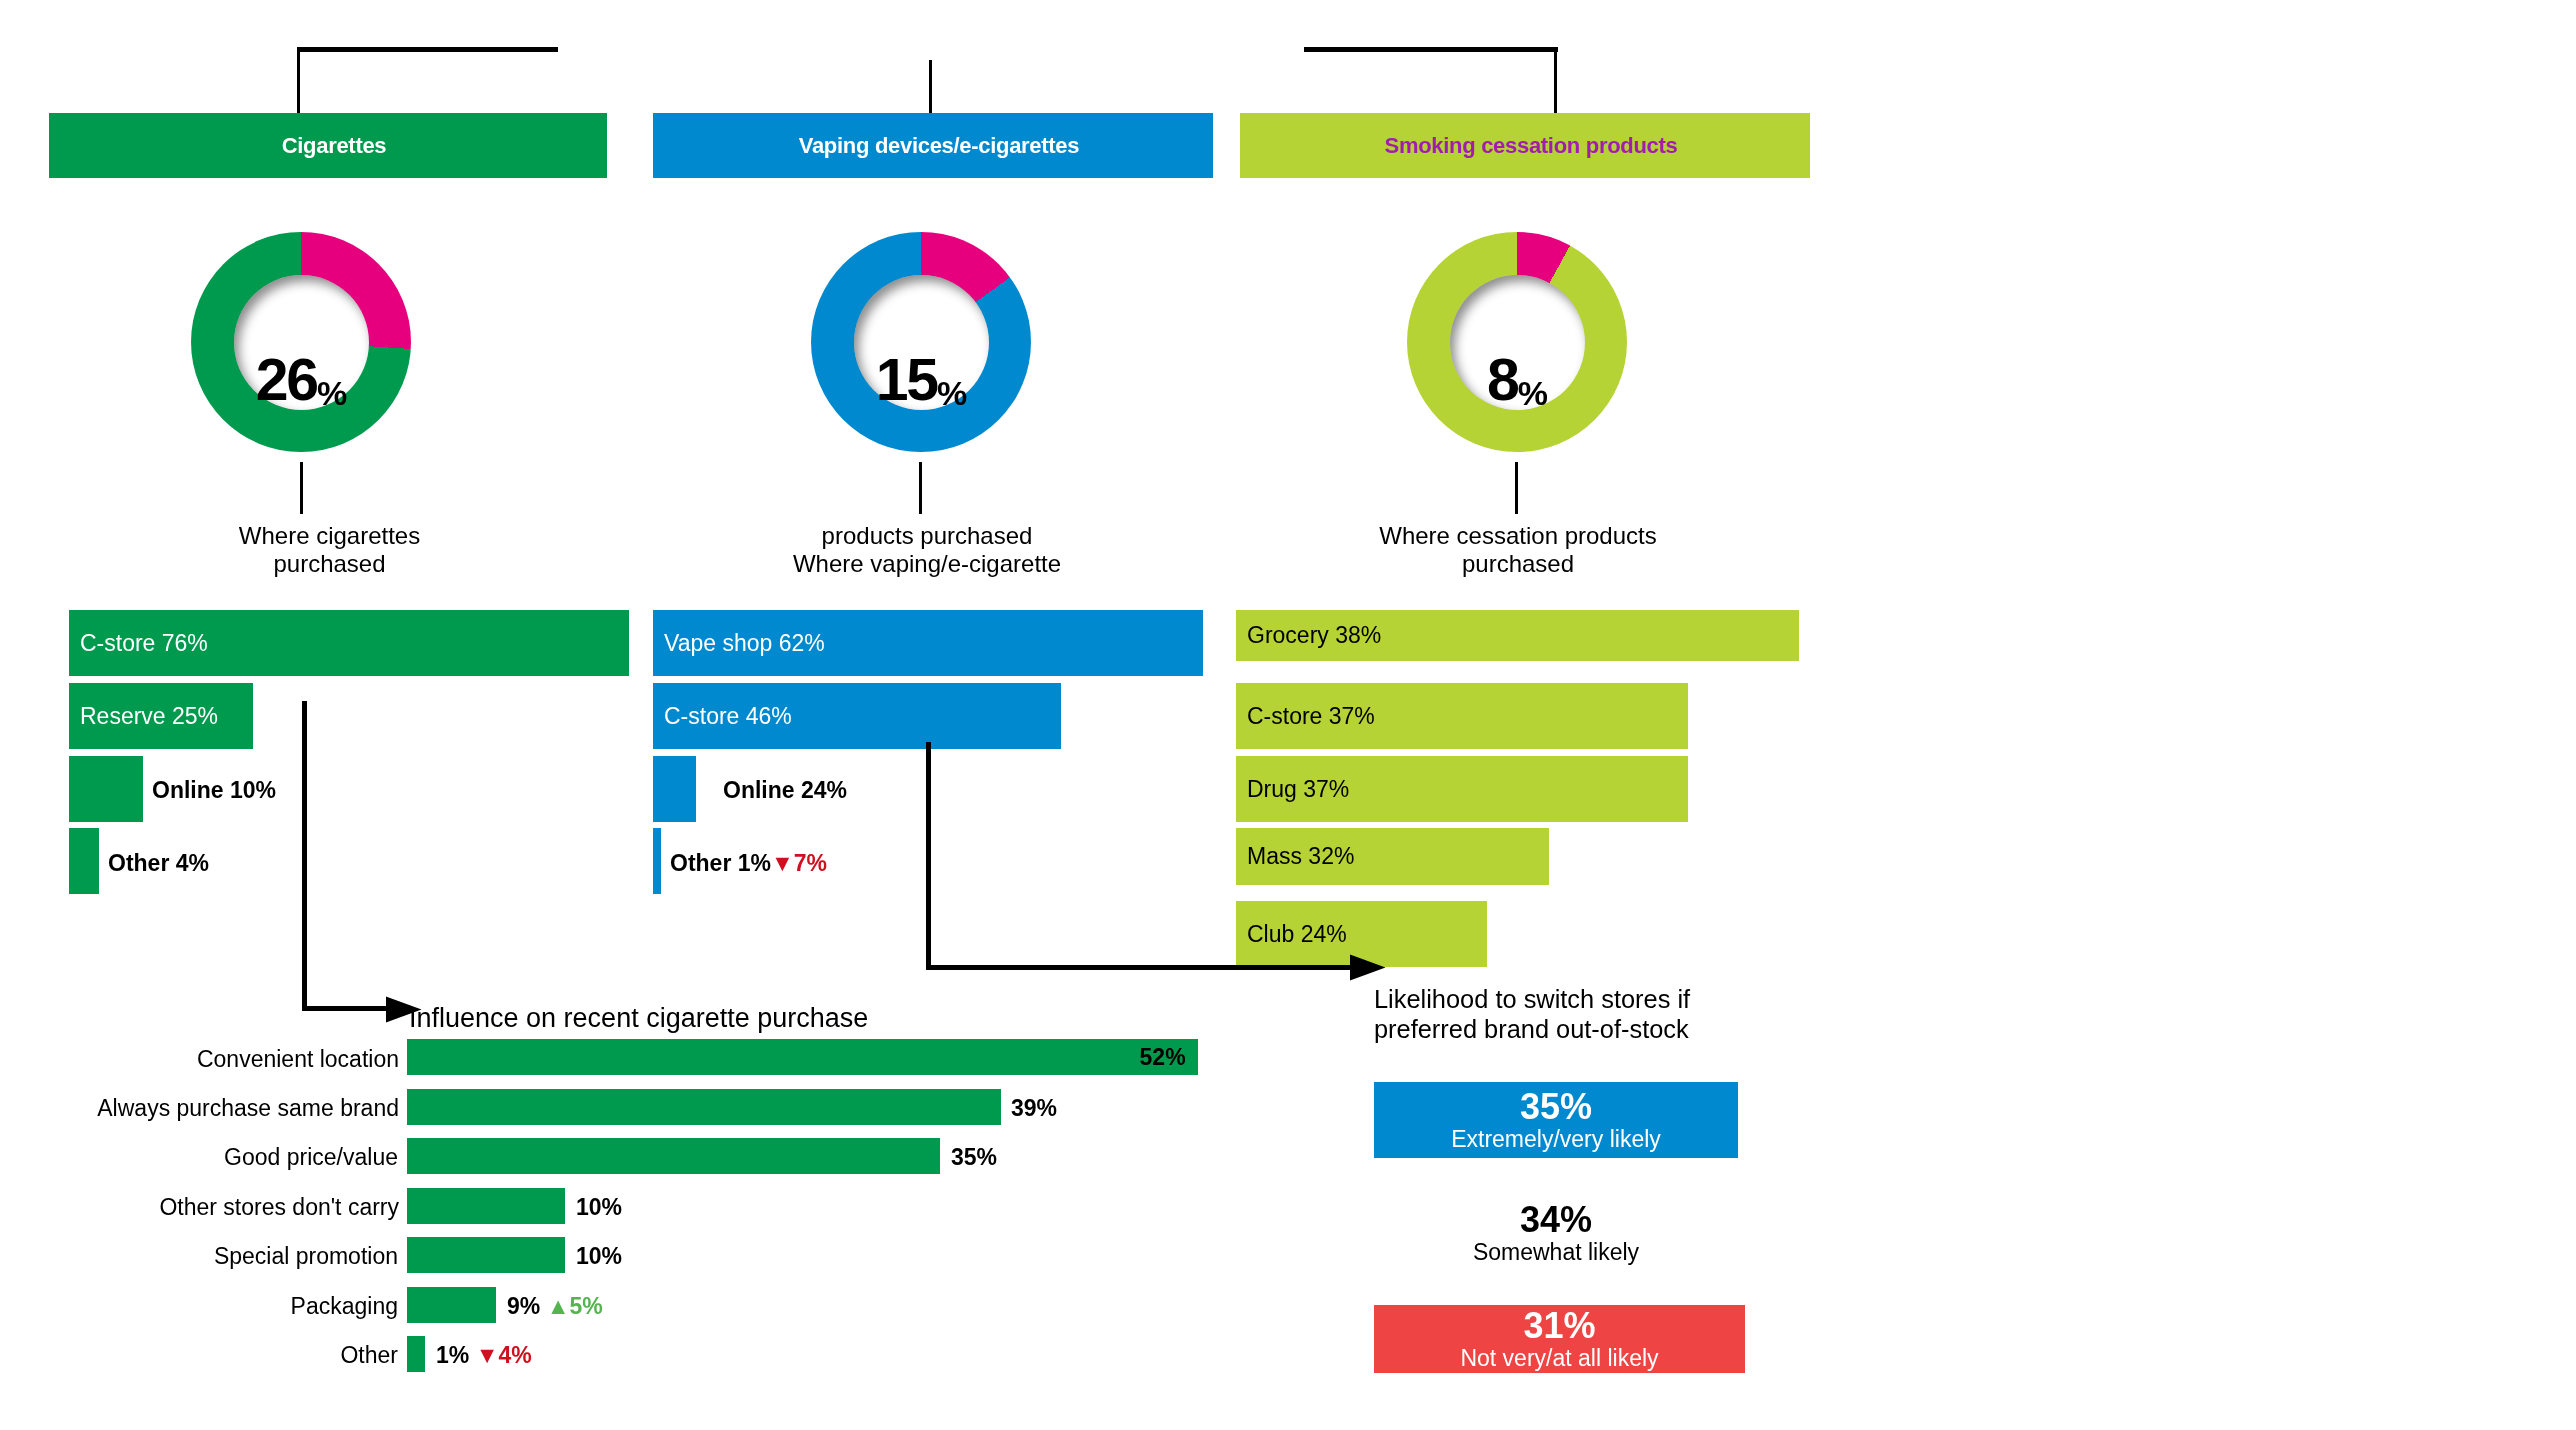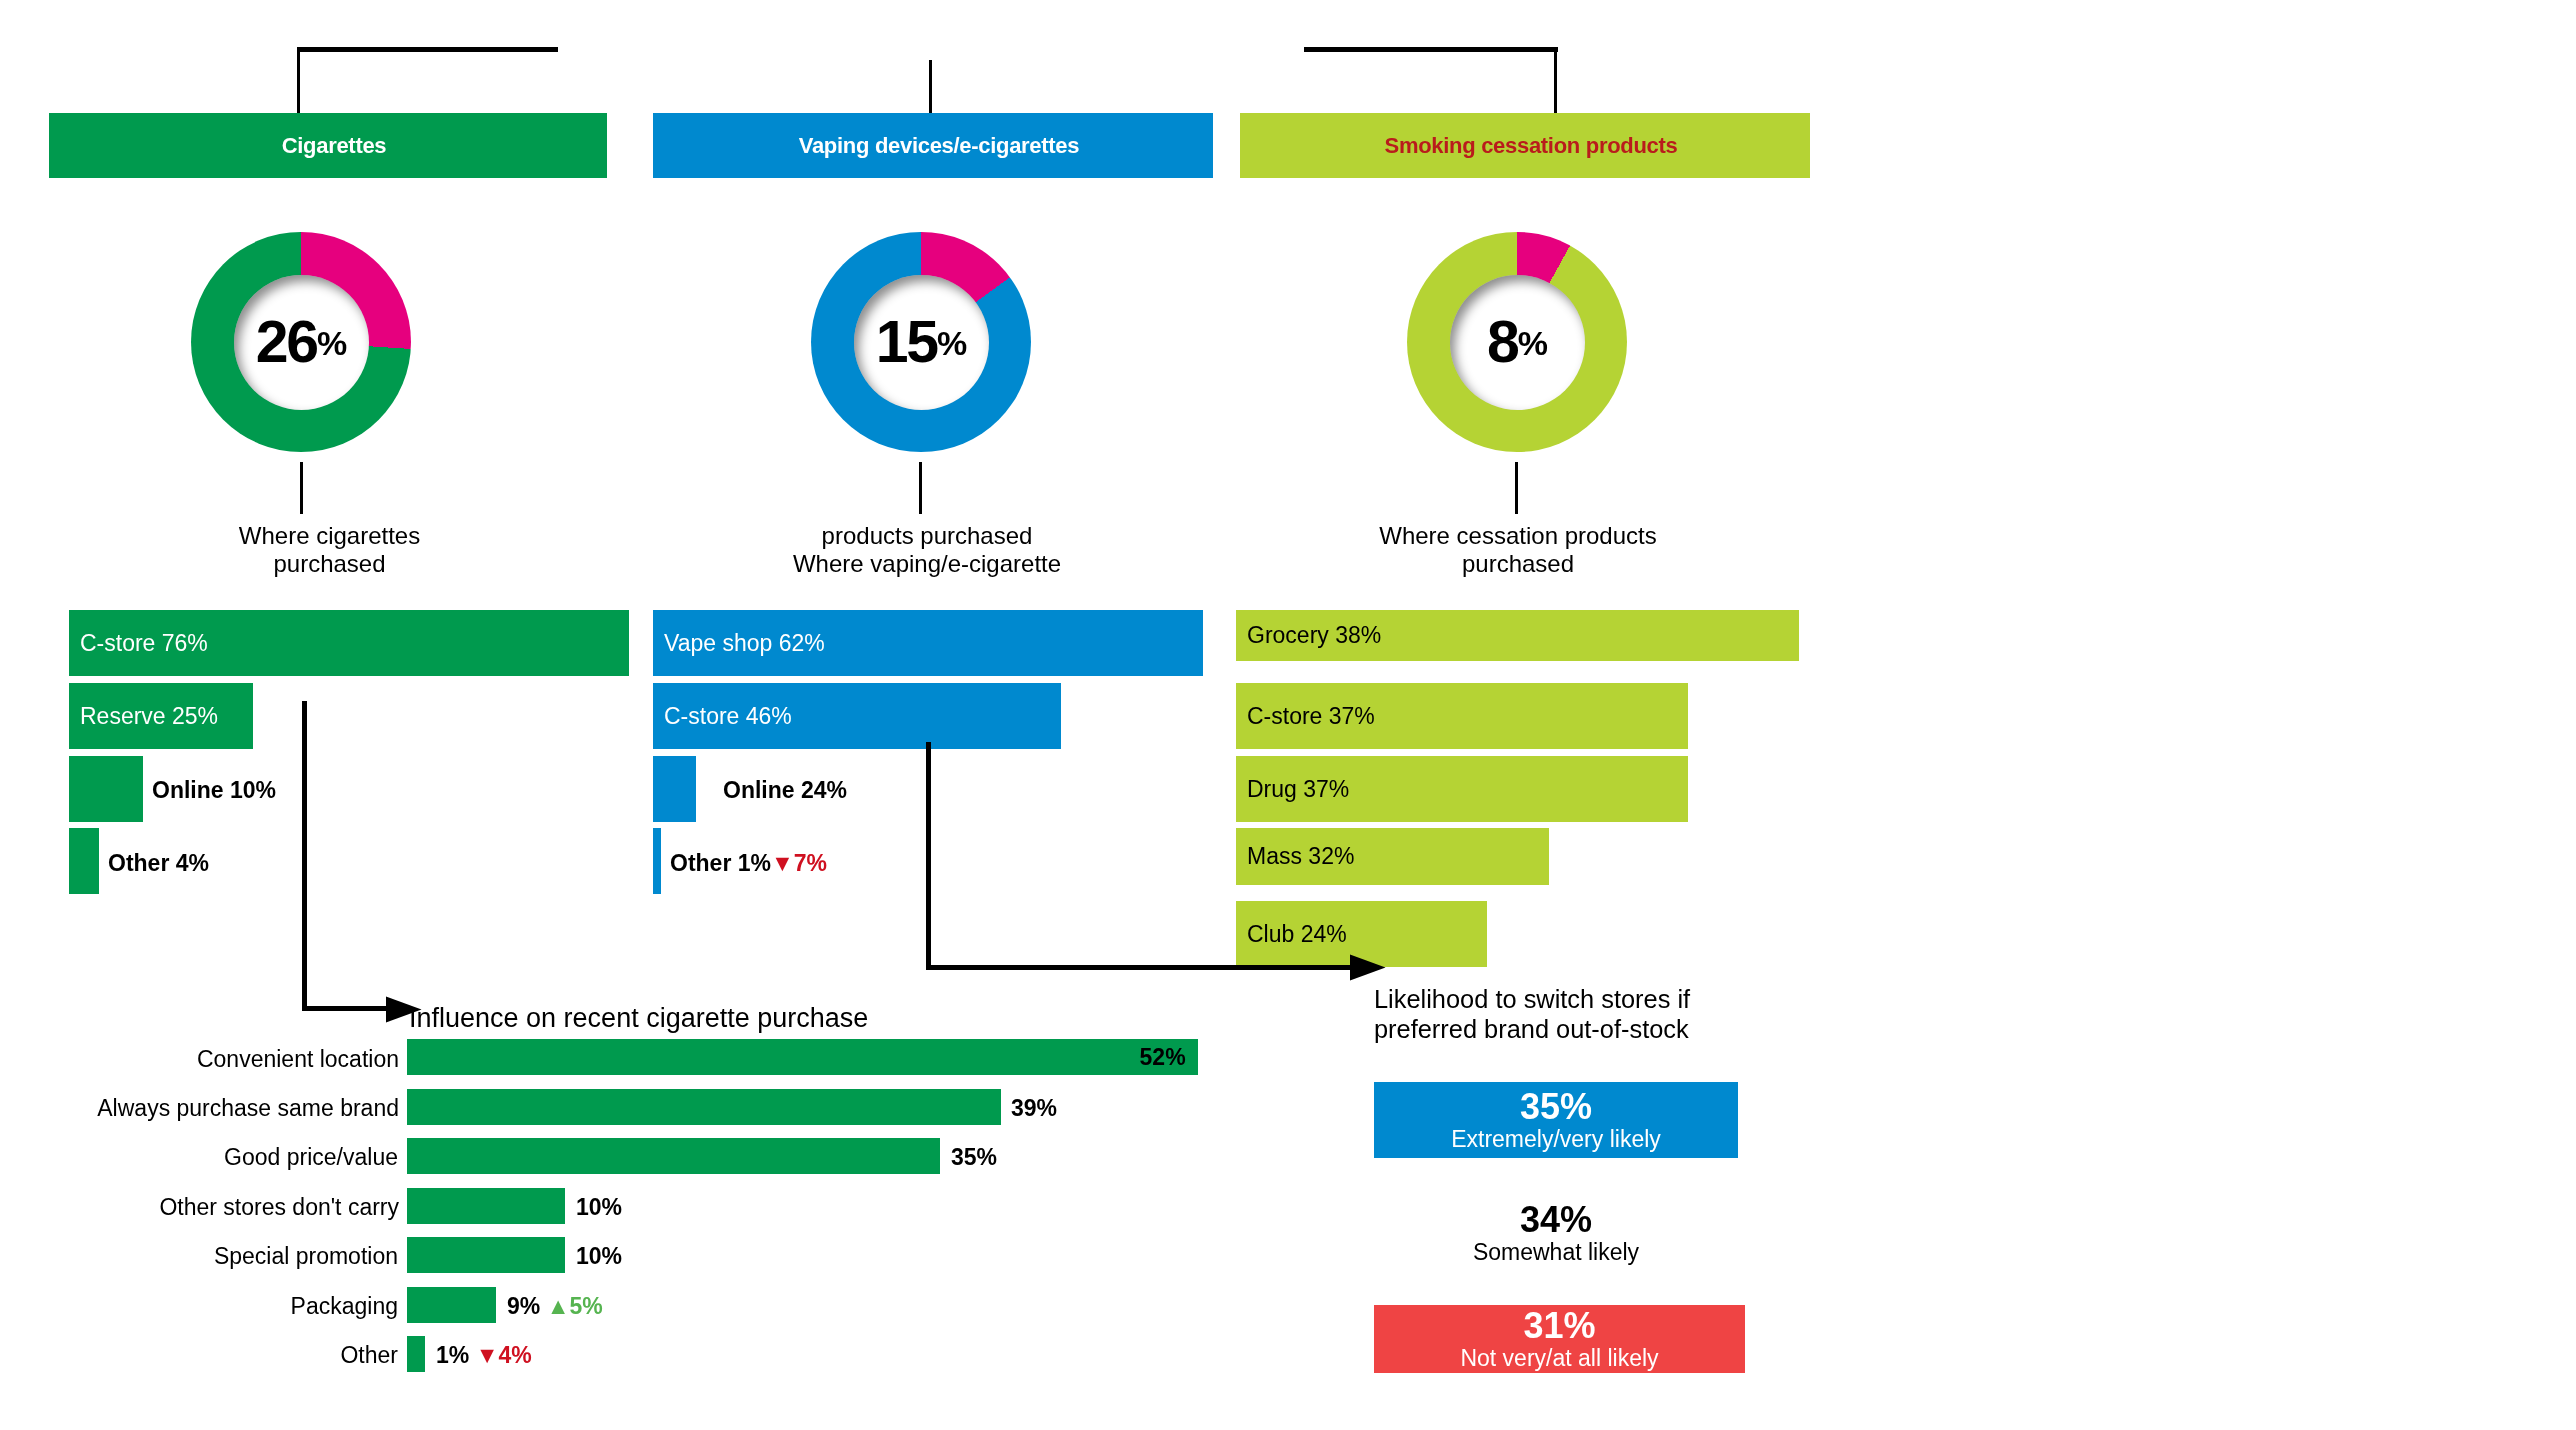--- a/index.html
+++ b/index.html
@@ -9,21 +9,21 @@
   .line{position:absolute;background:#000;}
 
   
   .banner{position:absolute;display:flex;align-items:center;justify-content:center;
           font-weight:bold;letter-spacing:-0.3px;}
   .banner span{font-size:22px;margin-left:12px;}
 
   
   .donut{position:absolute;border-radius:50%;}
   .donut-hole{position:absolute;border-radius:50%;background:#ffffff;
-     display:flex;align-items:center;justify-content:center;
+     display:flex;align-items:flex-end;justify-content:center;
      box-shadow: inset 4.8px 6.2px 11px rgba(0,0,0,0.45);}
   .donut-hole .num{font-size:59px;font-weight:bold;line-height:1;letter-spacing:-2.1px;}
   .donut-hole .pct{font-size:34px;font-weight:bold;line-height:1;}
 
   
   .caption{position:absolute;text-align:center;font-size:24px;line-height:1.18;}
 
   
   .bar{position:absolute;display:flex;align-items:center;}
   .bar .inside{padding-left:11px;font-size:23px;color:#fff;white-space:nowrap;}
@@ -56,21 +56,21 @@
 <div class="line" style="left:1304px;top:47px;width:254px;height:4.8px;"></div>
 <div class="line" style="left:1554px;top:47px;width:3.4px;height:100px;"></div>
 
 <div class="banner" style="left:49px;top:113px;width:558px;height:65px;background:#009A4E;">
   <span style="color:#ffffff;">Cigarettes</span>
 </div>
 <div class="banner" style="left:653px;top:113px;width:560px;height:65px;background:#0089CF;">
   <span style="color:#ffffff;">Vaping devices/e-cigarettes</span>
 </div>
 <div class="banner" style="left:1240px;top:113px;width:570px;height:65px;background:#B5D334;">
-  <span style="color:#b91c1c;">Smoking cessation products</span>
+  <span style="color:#a21caf;">Smoking cessation products</span>
 </div>
 
 <div class="donut" style="left:191px;top:232px;width:220px;height:220px;
             background:conic-gradient(#E6007E 0 26%, #009A4E 26% 100%);">
   <div class="donut-hole" style="left:43px;top:43px;width:135px;height:135px;">
     <span class="num">26</span>
       <span class="pct">%</span>
   </div>
 </div>
 

